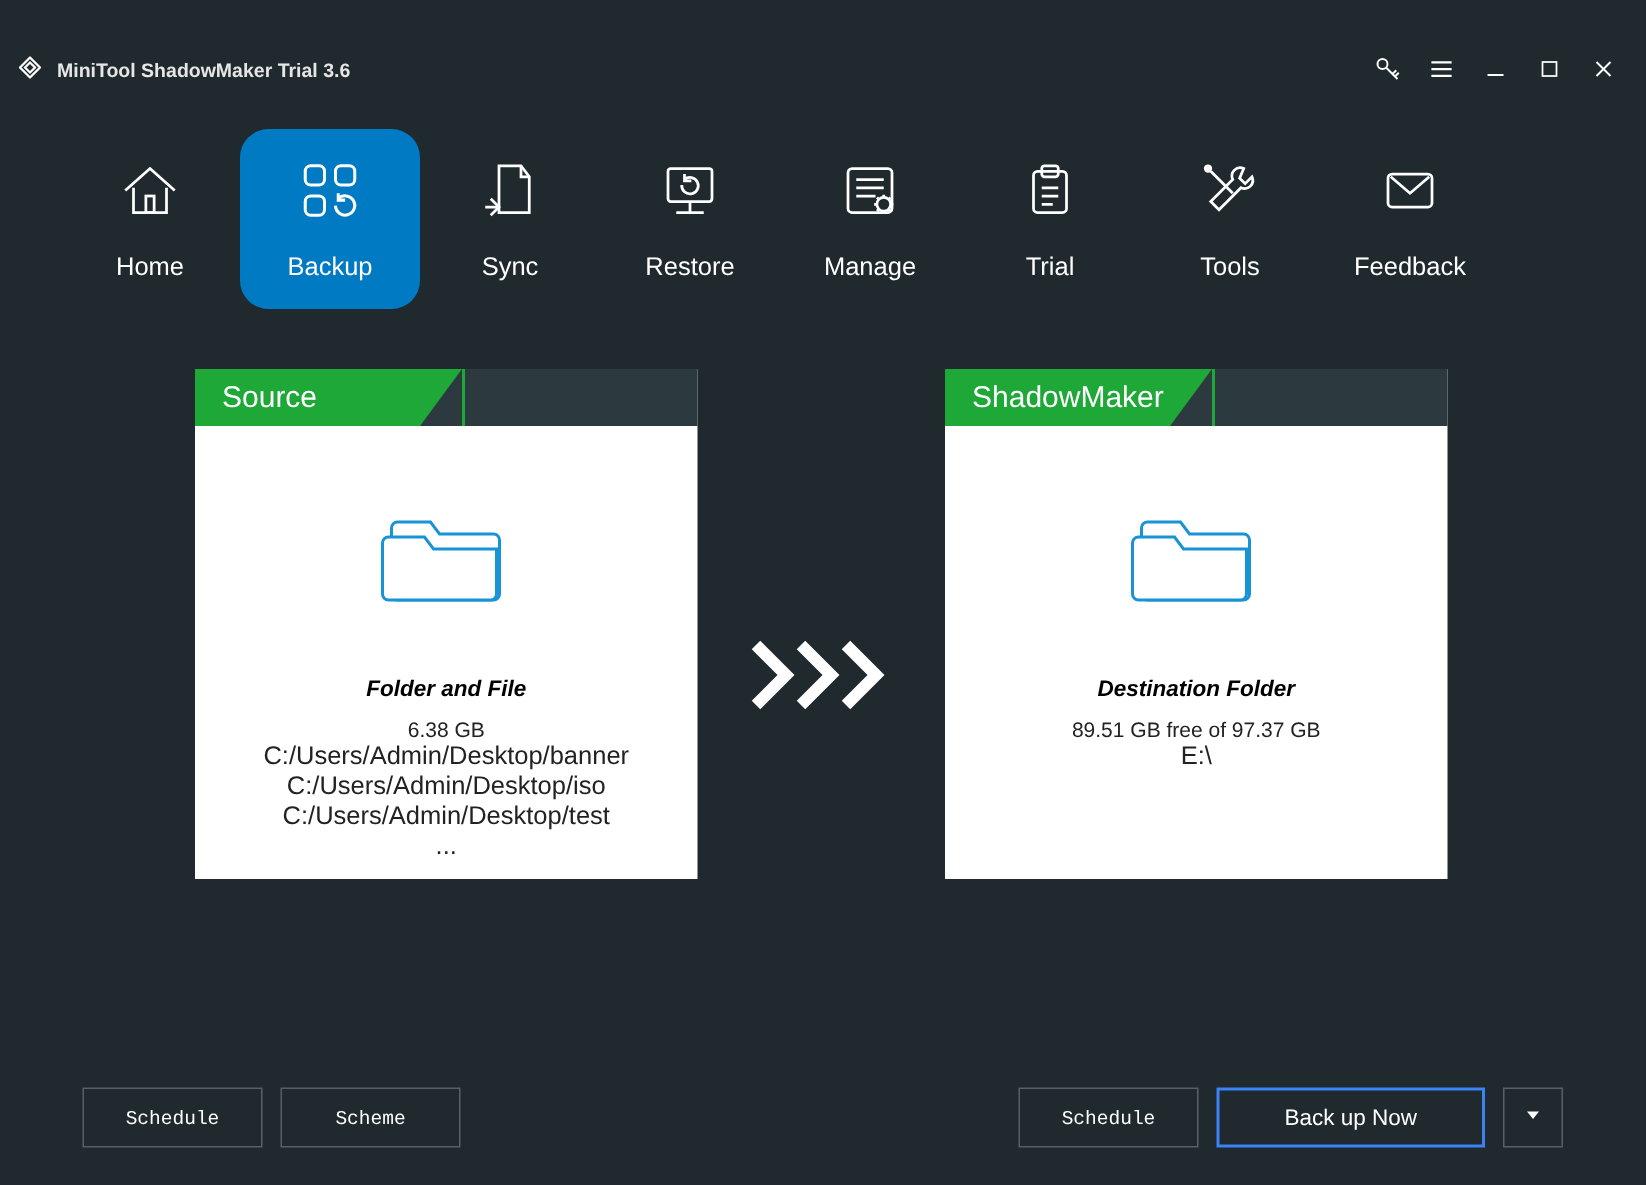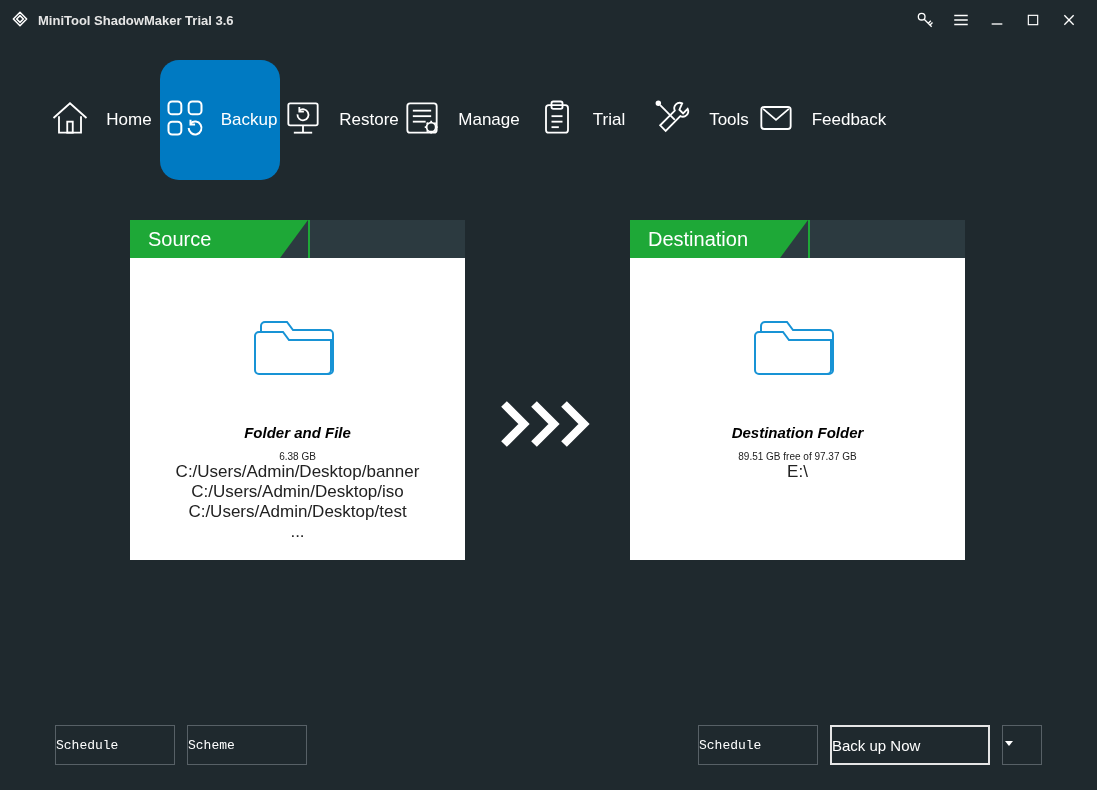--- a/index.html
+++ b/index.html
@@ -13,20 +13,21 @@
     overflow: hidden;
     user-select: none;
   }
   .titlebar {
     height: 40px;
     display: flex;
     align-items: center;
     padding: 0 10px;
     color: #e6e6e6;
     font-size: 13px;
+    margin-top: 26px;
   }
   .titlebar .left {
     display: flex;
     align-items: center;
     gap: 8px;
     font-weight: 600;
   }
   .titlebar .spacer { flex: 1; }
   .titlebar .winbtn {
     width: 36px;
@@ -40,21 +41,21 @@
 
   .nav {
     display: flex;
     align-items:flex-start;
     padding-top:20px;
   }
   .nav-item {
     width: 120px;
     height: 120px;
     display: flex;
-    flex-direction: row;
+    flex-direction: column;
     align-items: center;
     justify-content: center;
     gap: 14px;
     cursor: pointer;
     color: #fff;
   }
   .nav-item:first-child{margin-left:40px;}
   .nav-item.active {
     background: #007ac2;
     border-radius: 19px;
@@ -117,21 +118,21 @@
   }
   .card-body .title{
     margin-top:40px;
     font-size:15px;
     font-weight:700;
     color:#000;
     font-style:italic;
   }
   .card-body .sub{
     margin-top:10px;
-    font-size:10px;
+    font-size:14px;
     color:#222;
   }
   .card-body .line{
     font-size:17px;
     color:#222;
   }
   .arrows{
     position:absolute;
     top:200px;
     left:500px;
@@ -150,30 +151,30 @@
     gap:12px;
   }
   .btn{
     height:40px;
     border:1px solid #576066;
     background:transparent;
     color:#fff;
     font-size:13px;
     display:flex;
     align-items:center;
-    justify-content:flex-start;
+    justify-content:center;
     font-family:"Courier New",monospace;
     cursor:pointer;
     box-sizing:border-box;
   }
   .btn.sq{width:120px;}
   .footer .spacer{flex:1;}
   .btn.primary{
-    width:160px;
-    border:2px solid #e5e5e5;
+    width:179px;
+    border:2px solid #3b82f6;
     font-family:"Segoe UI",Arial,sans-serif;
     font-size:15px;
   }
   .btn.caret{
     width:40px;
   }
 </style>
 </head>
 <body>
 
@@ -234,20 +235,31 @@
     <span>
       <svg width="44" height="44" viewBox="0 0 48 48" fill="none" stroke="#fff" stroke-width="2.2">
         <rect x="6" y="6" width="14" height="14" rx="4"></rect>
         <rect x="28" y="6" width="14" height="14" rx="4"></rect>
         <rect x="6" y="28" width="14" height="14" rx="4"></rect>
         <path d="M28 35 a7 7 0 1 0 2 -5"></path>
           <path d="M30 26 l0 5 l5 0"></path>
       </svg>
     </span>
     <span class="lbl">Backup</span>
+  </div>
+  <div class="nav-item">
+    <span>
+      <svg width="44" height="44" viewBox="0 0 48 48" fill="none" stroke="#fff" stroke-width="2">
+        <path d="M16 6 H32 L38 14 V40 H16 Z"></path>
+          <path d="M32 6 V14 H38"></path>
+        <path d="M10 30 l6 6 l-6 6" fill="none"></path>
+          <path d="M16 36 H6"></path>
+      </svg>
+    </span>
+    <span class="lbl">Sync</span>
   </div>
   <div class="nav-item">
     <span>
       <svg width="44" height="44" viewBox="0 0 48 48" fill="none" stroke="#fff" stroke-width="2">
         <rect x="8" y="8" width="32" height="24" rx="2"></rect>
           <line x1="14" y1="40" x2="34" y2="40"></line>
           <line x1="24" y1="32" x2="24" y2="40"></line>
         <path d="M18 20 a6 6 0 1 0 2 -4"></path>
           <path d="M20 12 l0 5 l5 0"></path>
       </svg>
@@ -331,21 +343,21 @@
       <path d="M4 4 L24 24 L4 44" fill="none" stroke="#fff" stroke-width="8" stroke-linecap="butt"></path>
       <path d="M34 4 L54 24 L34 44" fill="none" stroke="#fff" stroke-width="8"></path>
       <path d="M64 4 L84 24 L64 44" fill="none" stroke="#fff" stroke-width="8"></path>
     </svg>
   </div>
 
   <div class="card dest">
     <div class="card-header">
       <div class="dark"></div>
       <div class="green">
-          <span>Destination</span>
+          <span>ShadowMaker</span>
         </div>
       <div class="wedge"></div>
     </div>
     <div class="card-body">
       <div class="folder-icon">
         <svg width="90" height="72" viewBox="0 0 90 72" fill="none" stroke="#1893d5" stroke-width="2">
           <path d="M12 14 h22 l6 8 h36 a4 4 0 0 1 4 4 v36 a4 4 0 0 1 -4 4 H12 a4 4 0 0 1 -4 -4 V18 a4 4 0 0 1 4 -4 z"></path>
           <path d="M6 24 h24 l6 8 h42 v30 a4 4 0 0 1 -4 4 H6 a4 4 0 0 1 -4 -4 V28 a4 4 0 0 1 4 -4 z" fill="#fff"></path>
         </svg>
       </div>

